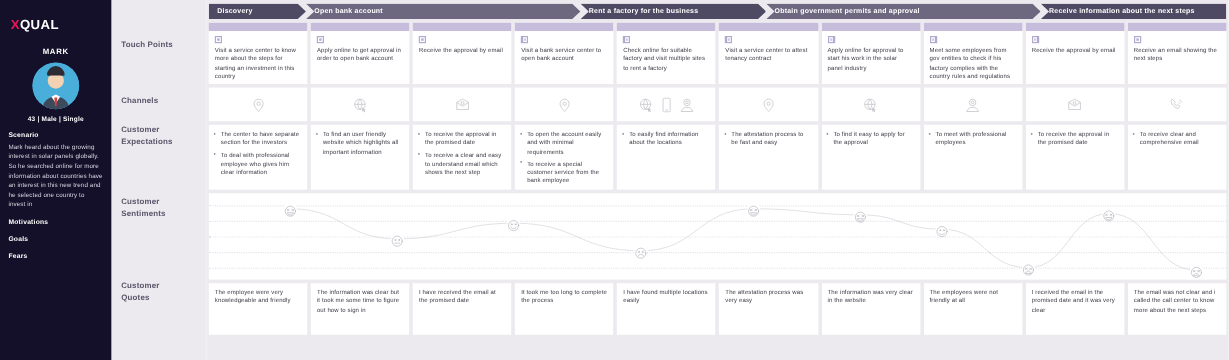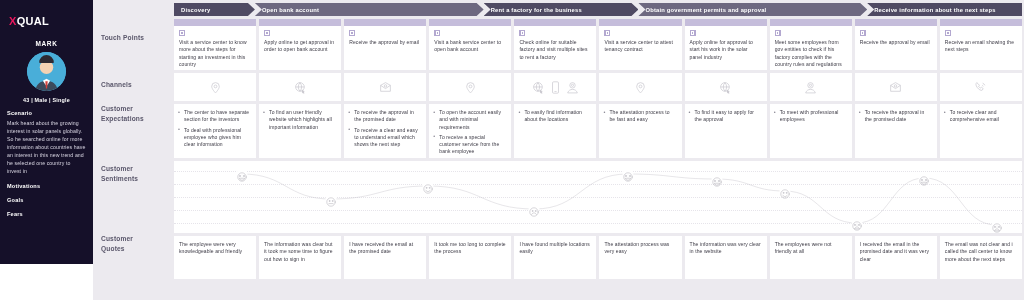--- a/index.html
+++ b/index.html
@@ -6,21 +6,21 @@
   html, body {
     width: 1024px; height: 300px;
     overflow: hidden;
     font-family: "Liberation Sans", sans-serif;
     background: #ffffff;
   }
   .app { display: flex; width: 1024px; height: 300px; }
 
   
   .sidebar {
-    width: 93px; height: 264px; flex: 0 0 93px;
+    width: 93px; height: 300px; flex: 0 0 93px;
     background: #151029; color: #ffffff;
     padding: 14px 7px 0 7px; position: relative;
   }
   .logo { font-size: 11px; font-weight: bold; letter-spacing: .3px; line-height: 1;
           margin: 2px 0 0 2px; color: #ffffff; }
   .logo .x { color: #e8175d; }
   .persona-name { text-align: center; font-size: 6.5px; font-weight: bold;
                   letter-spacing: .6px; margin-top: 13px; }
   .avatar-wrap { display: flex; justify-content: center; margin-top: 5px; }
   .avatar { width: 39px; height: 39px; border-radius: 50%; background: #49aed9;

